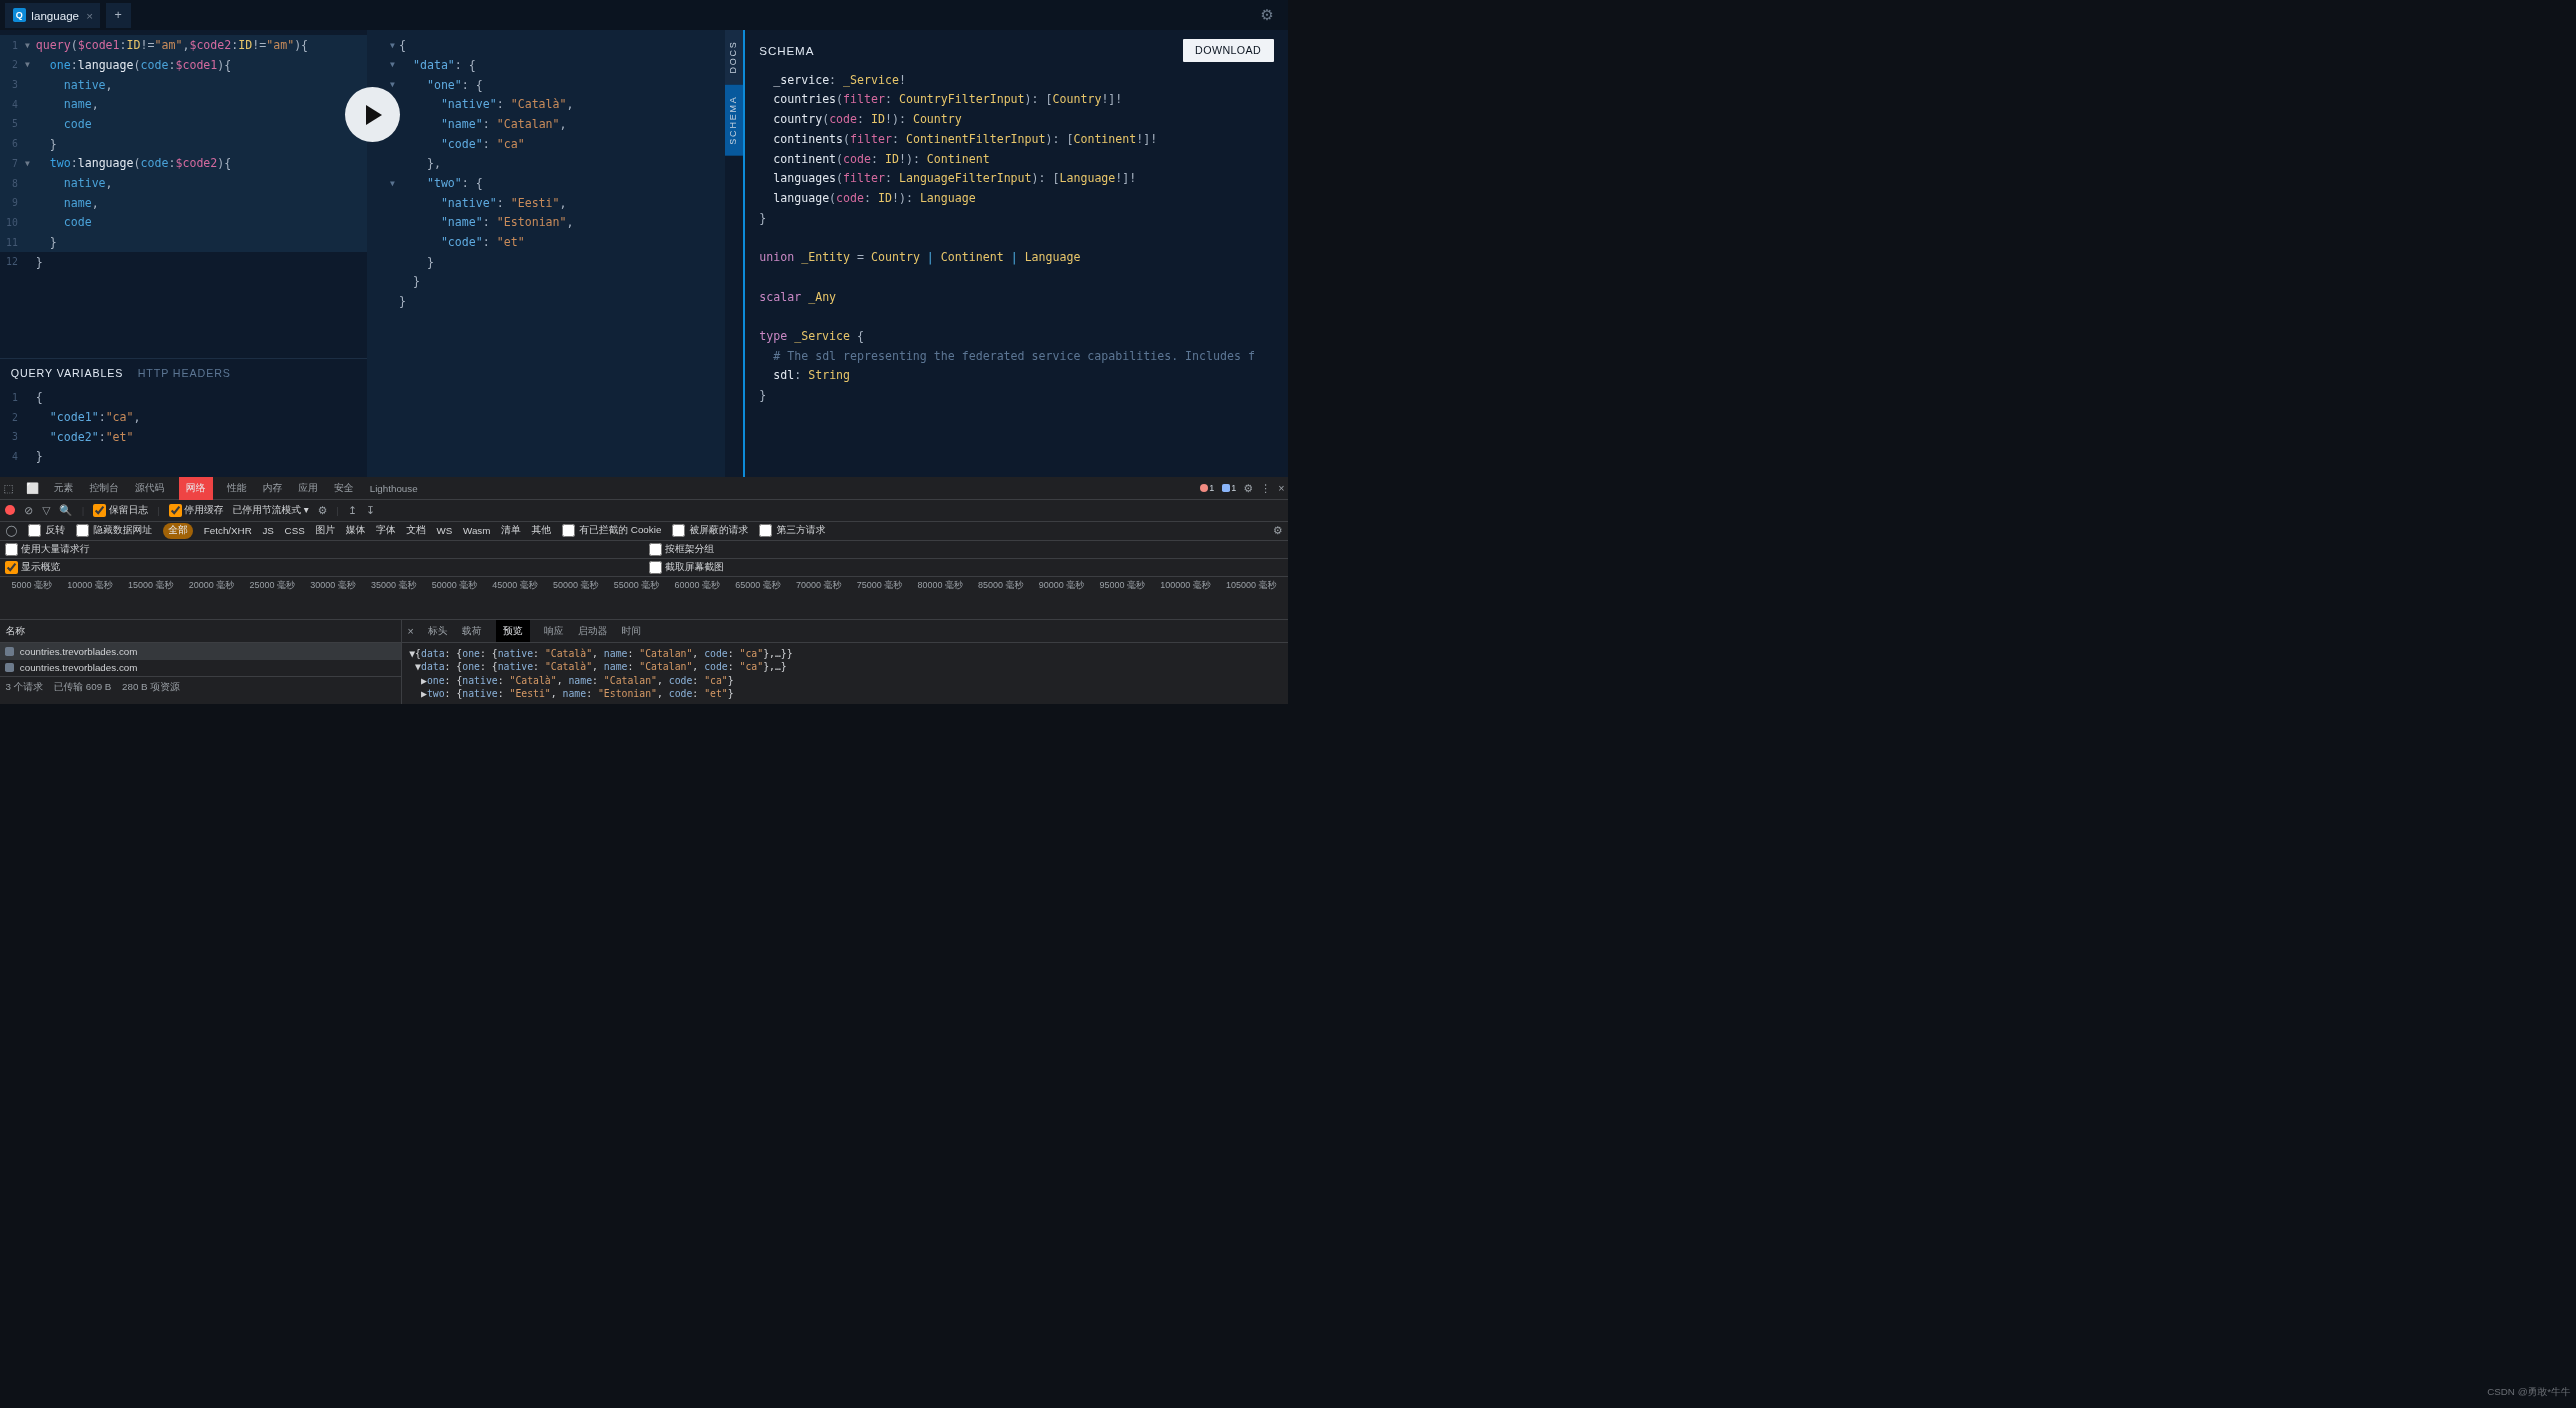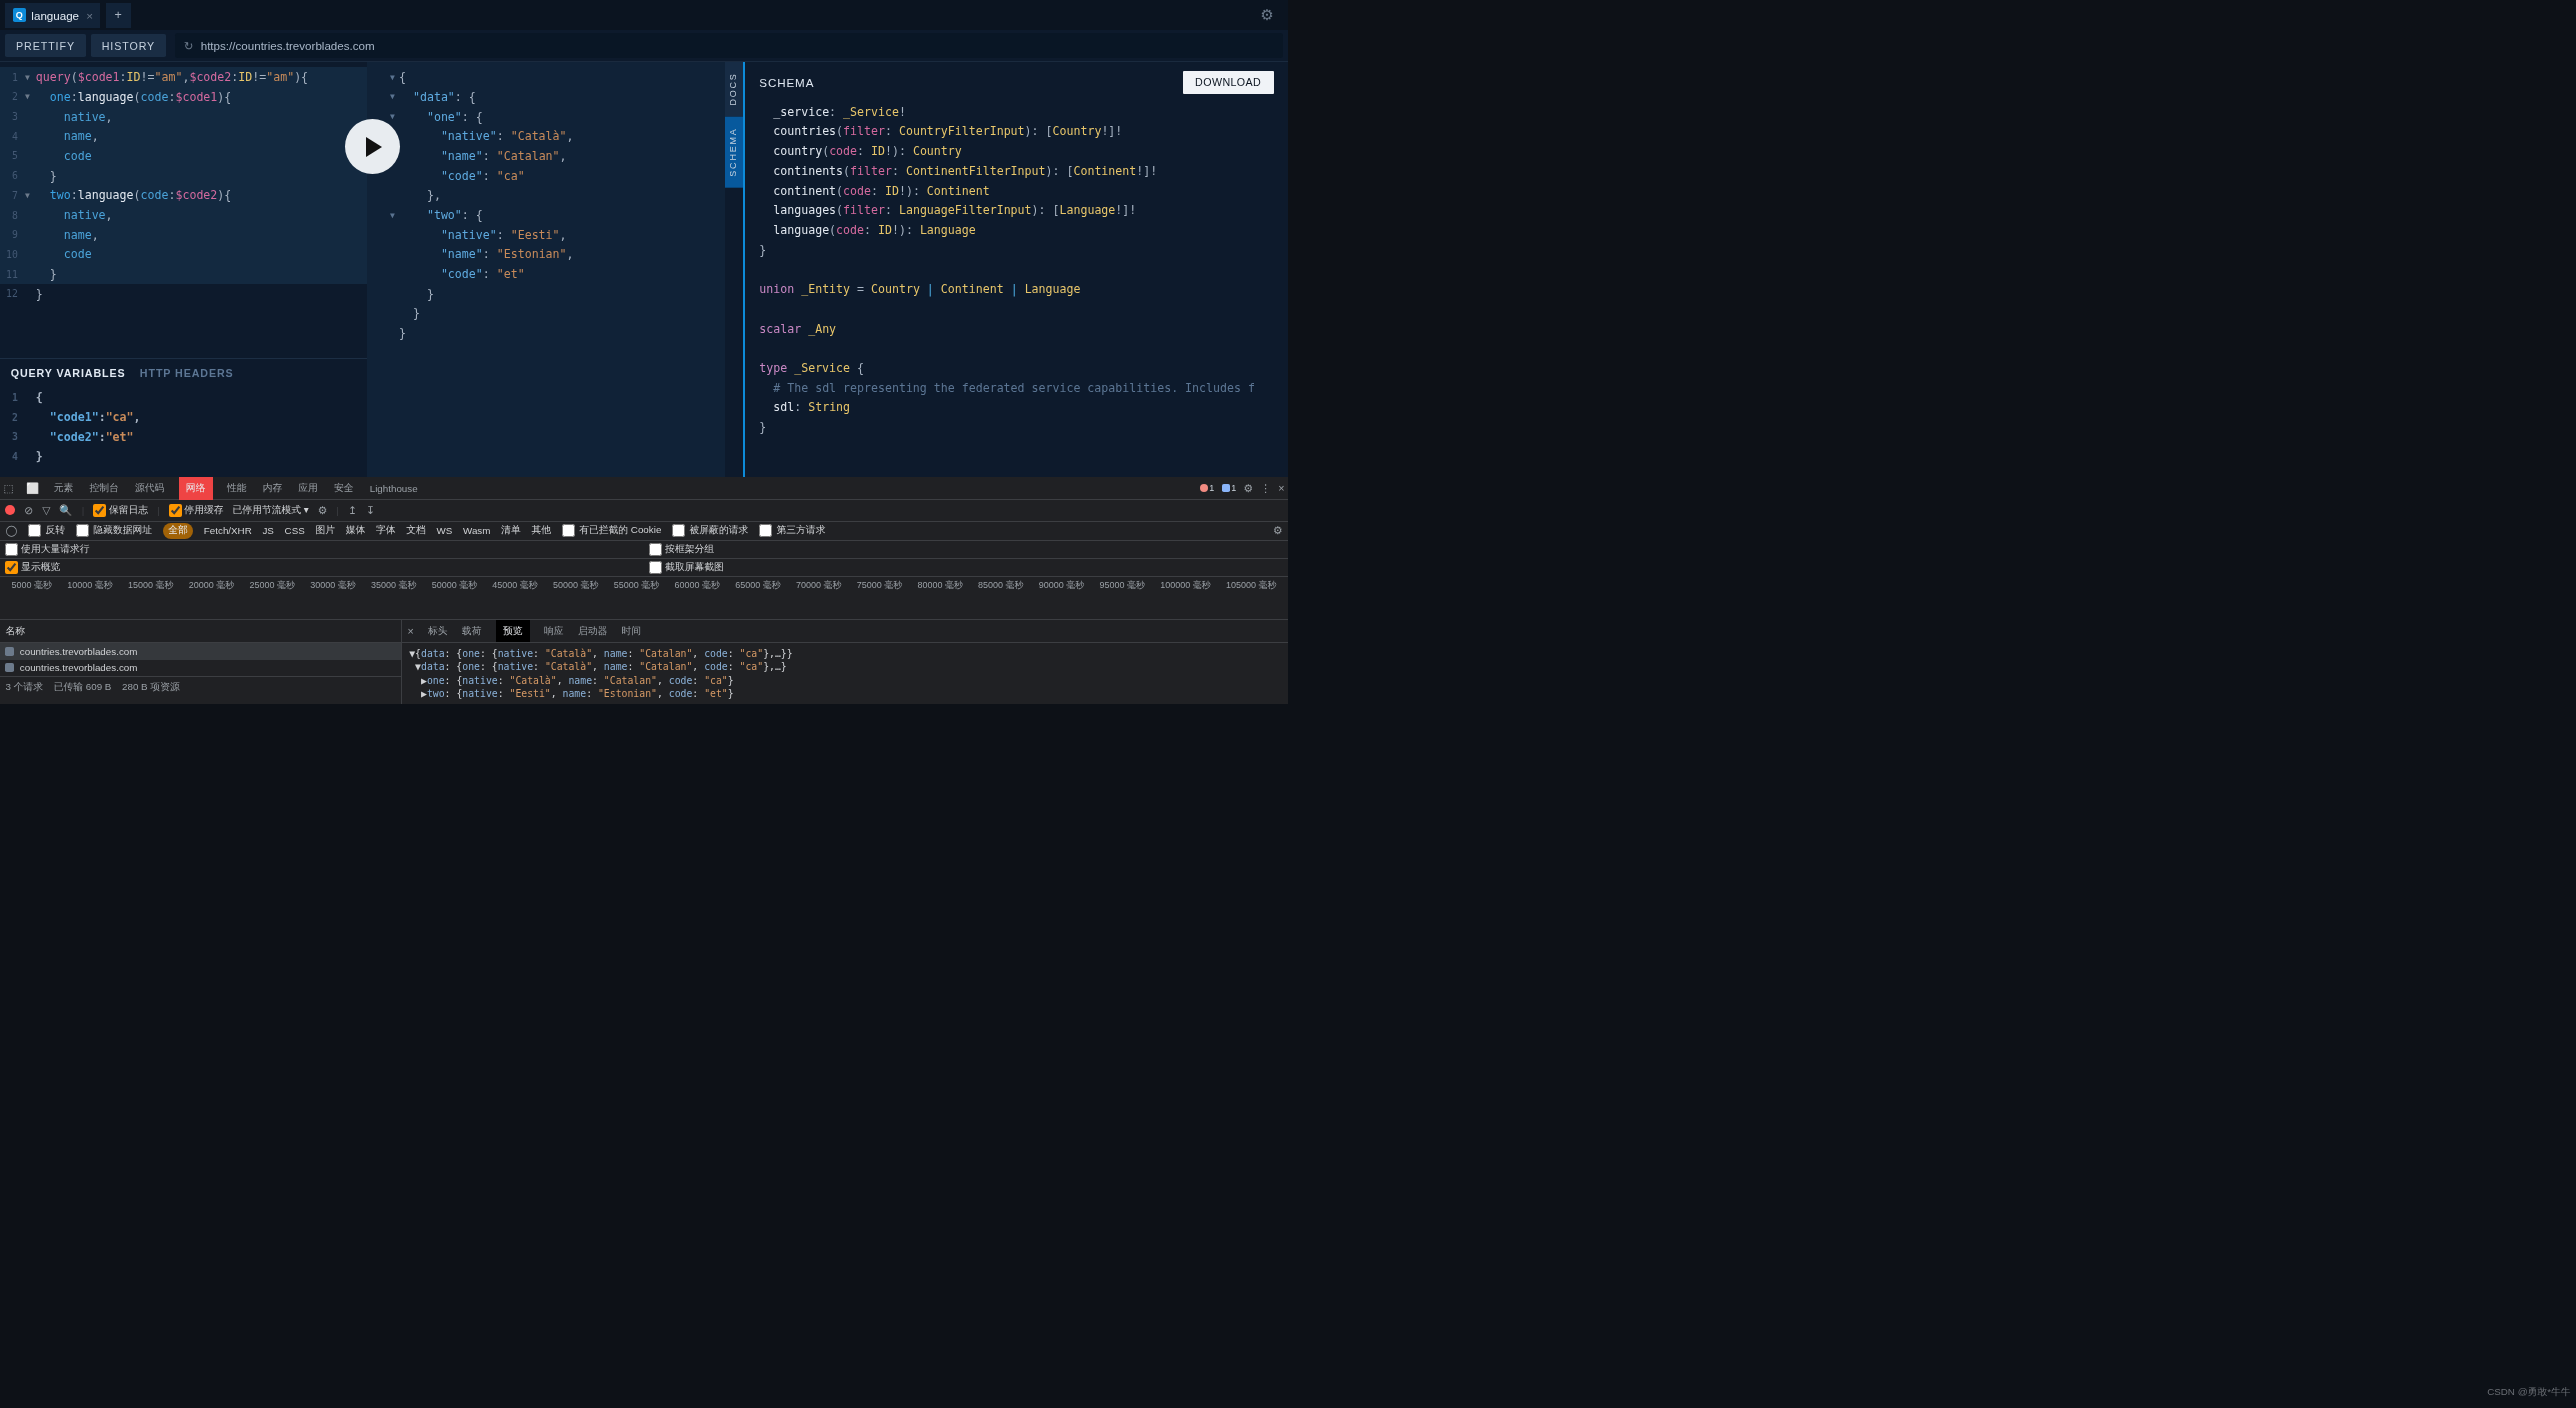--- a/index.html
+++ b/index.html
@@ -36,21 +36,21 @@
 .tok-kw { color: #d46a9e; }
 .tok-alias { color: #3aa3e3; }
 .tok-fn { color: #e2e8f0; }
 .tok-var { color: #d46a9e; }
 .tok-type { color: #e8c66a; }
 .tok-str { color: #c88b5a; }
 .tok-punc { color: #a7b3c2; }
 .tok-field { color: #4aa2d8; }
 
 
-.vars-panel { border-top: 0.9px solid #1c2e44; font-weight: bold; }
+.vars-panel { border-top: 0.9px solid #1c2e44; }
 .vars-tabs { display: flex; padding: 7.2px 10.7px 5.4px; gap: 14.3px; }
 .vars-tab { color: #5c7694; font-size: 10.7px; letter-spacing: 0.9px; cursor: pointer; }
 .vars-tab.active { color: #e1e9f3; }
 .vars-editor { padding: 3.6px 0 10.7px; }
 .json-key { color: #5eaadf; }
 .json-str { color: #c88b5a; }
 
 
 .play-btn { position: absolute; left: 345px; top: 57px; width: 55px; height: 55px; background: #e8ecf0; border-radius: 50%; display: flex; align-items: center; justify-content: center; cursor: pointer; z-index: 10; }
 .play-btn::after { content: ''; width: 0; height: 0; border-left: 16px solid #111; border-top: 10.7px solid transparent; border-bottom: 10.7px solid transparent; margin-left: 3.6px; }
@@ -138,28 +138,20 @@
   <div class="tab-bar">
     <div class="tab">
       <span class="tab-icon">Q</span>
       <span class="tab-label">language</span>
       <span class="tab-close">×</span>
     </div>
     <div class="tab-add">+</div>
     <span class="gear">⚙</span>
   </div>
 
-  <div class="toolbar">
-    <div class="btn">PRETTIFY</div>
-    <div class="btn">HISTORY</div>
-    <div class="url-bar">
-      <span class="reload-icon">↻</span>
-      <span class="url-text">https://countries.trevorblades.com</span>
-    </div>
-  </div>
 
   <div class="main">
     <div class="play-btn"></div>
 
     <div class="left-col">
       <div class="editor" id="query-editor">
           <div class="editor-line highlight-line">
             <span class="gutter">1</span>
             <span class="fold">▼</span>
             <span class="code"><span class="tok-kw">query</span><span class="tok-punc">(</span><span class="tok-var">$code1</span><span class="tok-punc">:</span><span class="tok-type">ID</span><span class="tok-punc">!=</span><span class="tok-str">"am"</span><span class="tok-punc">,</span><span class="tok-var">$code2</span><span class="tok-punc">:</span><span class="tok-type">ID</span><span class="tok-punc">!=</span><span class="tok-str">"am"</span><span class="tok-punc">){</span></span>

